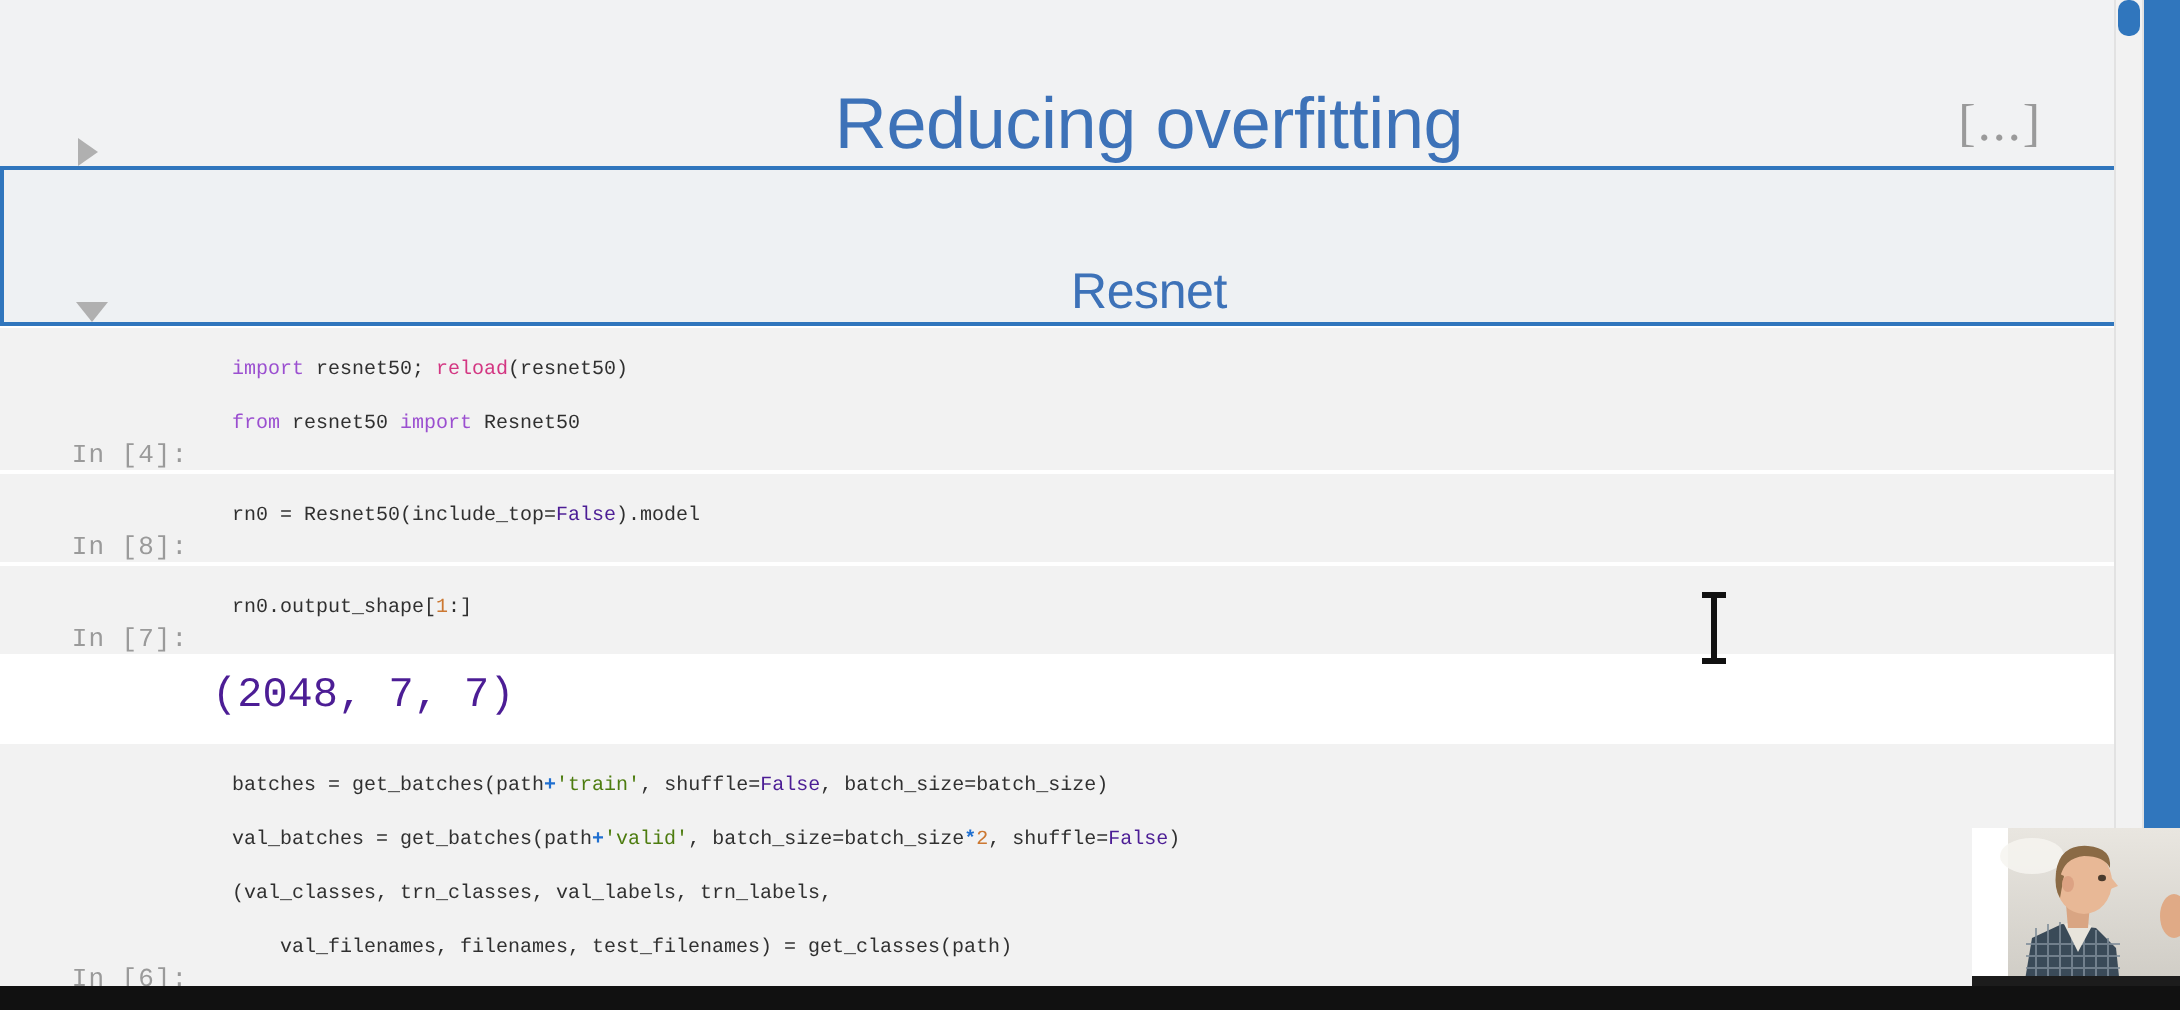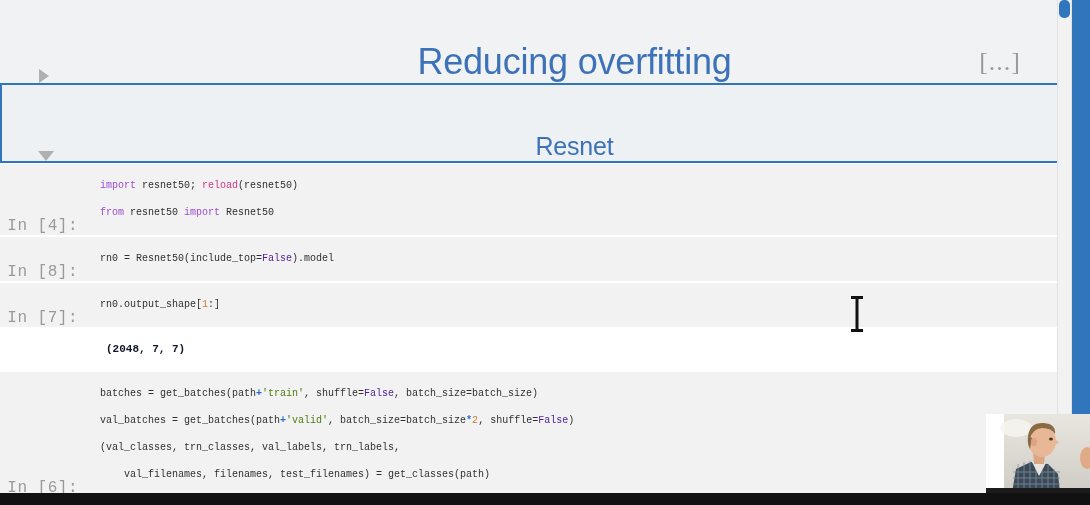--- a/index.html
+++ b/index.html
@@ -160,23 +160,24 @@
     border-bottom: 1px solid #ffffff;
   }
   .code-cell .prompt {
     width: 88px;
     flex: 0 0 88px;
     box-sizing: border-box;
     padding: 11px 10px 0 0;
     text-align: right;
     color: #9a9a9a;
     font-family: "Liberation Mono", monospace;
-    font-size: 16px;
+    font-size: 13px;
     white-space: nowrap;
     letter-spacing: 0.5px;
+    margin-left: 16px;
   }
   .code-cell .marker {
     width: 3px;
     flex: 0 0 3px;
     background: #f2d9b0;
     margin-right: 9px;
   }
   .code-cell .source {
     flex: 1 1 auto;
     padding: 8px 0 9px 0;
@@ -198,25 +199,24 @@
   }
   .output-cell .marker {
     width: 3px;
     flex: 0 0 3px;
     margin-right: 9px;
   }
   .output-cell .outtext {
     flex: 1 1 auto;
     padding: 9px 0 10px 6px;
     font-family: "Liberation Mono", monospace;
-    font-size: 11px;
+    font-size: 21px;
     line-height: 24px;
-    color: #0f172a;
+    color: #4c1d95;
     white-space: pre;
-    font-weight: bold;
   }
 
   
   .tok-kw   { color: #9b4fd0; }
   .tok-fn   { color: #d33682; }
   .tok-bool { color: #4c1d95; }
   .tok-str  { color: #4d7c0f; }
   .tok-num  { color: #cc7832; }
   .tok-op   { color: #1f6fd0; font-weight: bold; }
 

